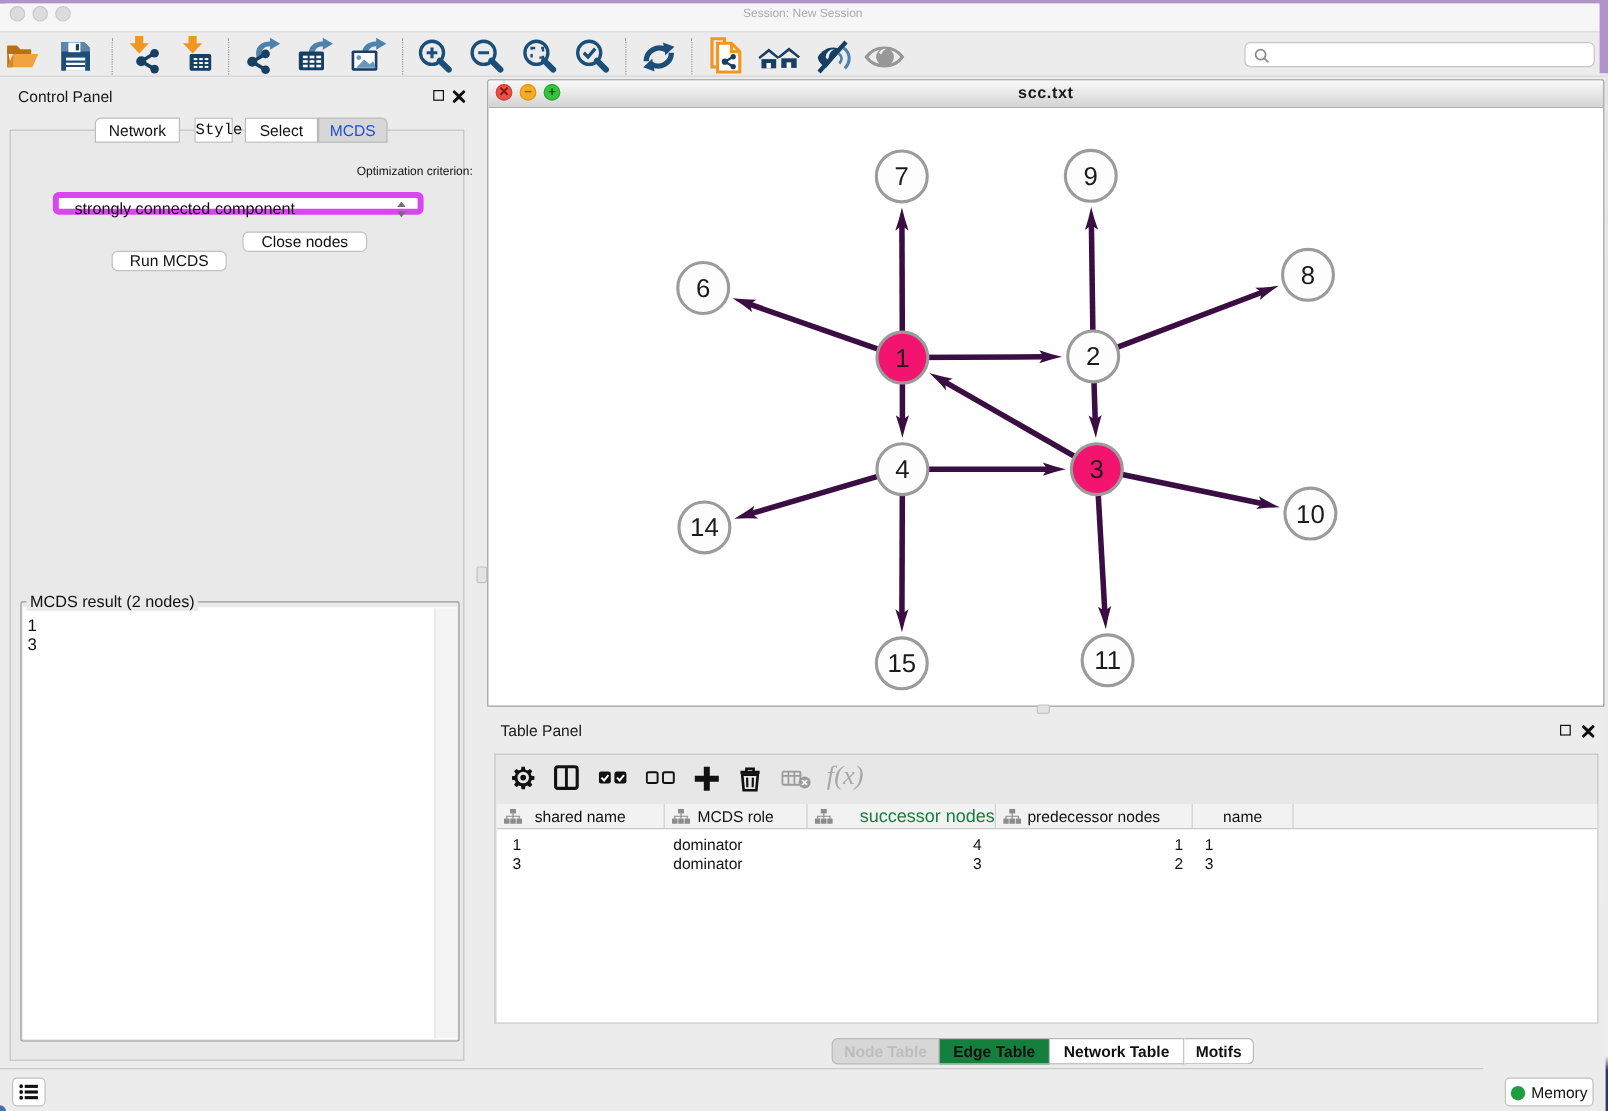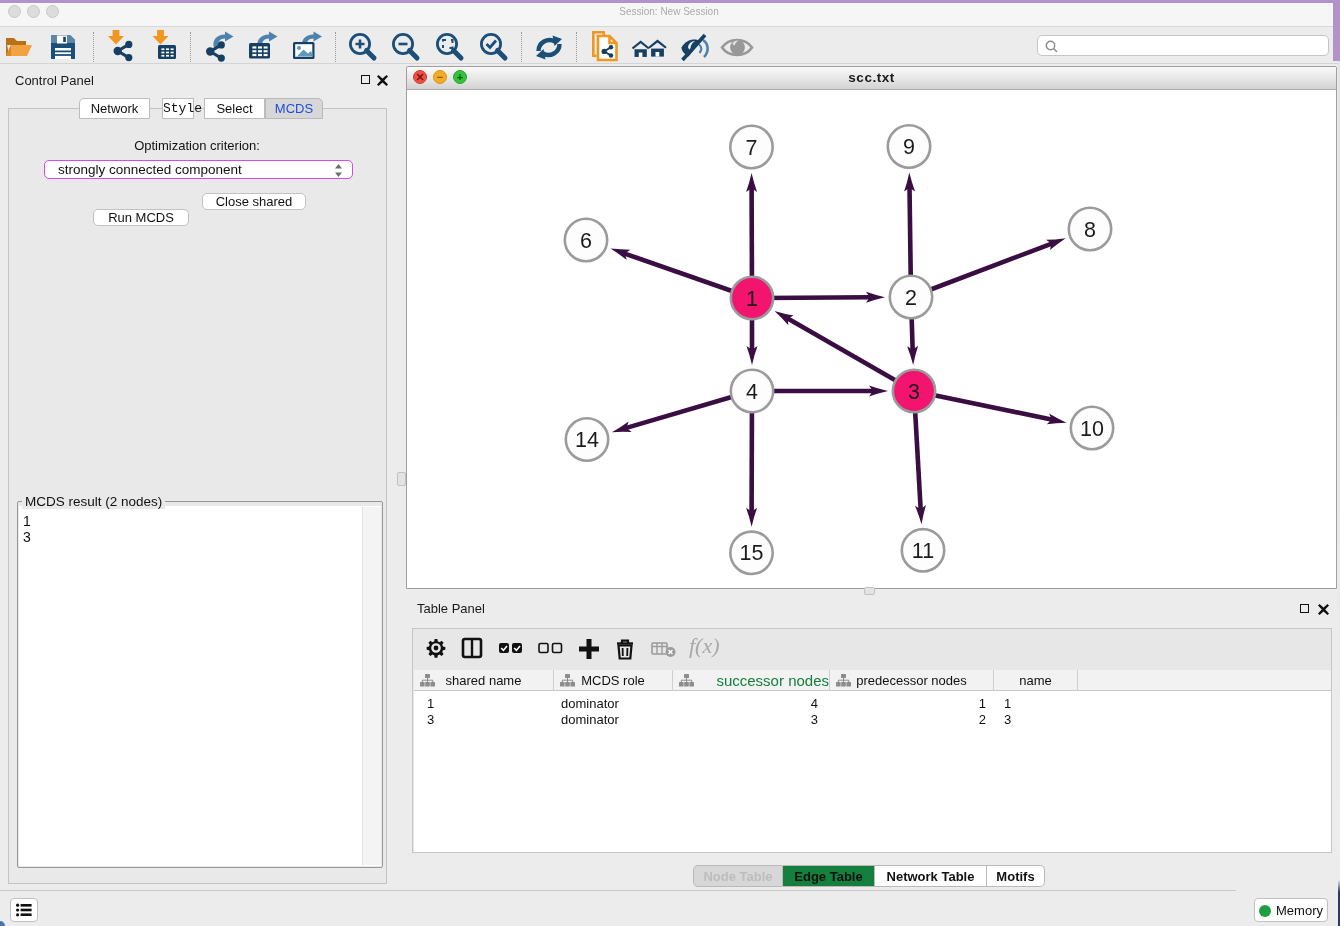--- a/index.html
+++ b/index.html
@@ -203,29 +203,29 @@
  <div class="ptitle" style="position:absolute;left:15px;top:8px">Control Panel</div>
  <div style="position:absolute;left:361px;top:10px;width:9px;height:9px;border:1.6px solid #111"></div>
  <svg style="position:absolute;left:377px;top:10px" width="11" height="11" viewBox="0 0 11 11">
         <path d="M1.5,0 L5.5,3.6 L9.5,0 L11,1.6 L7.2,5.5 L11,9.4 L9.5,11 L5.5,7.4 L1.5,11 L0,9.4 L3.8,5.5 L0,1.6 z" fill="#111"></path>
       </svg>
  <div style="position:absolute;left:8px;top:43px;width:379px;height:776px;background:#e9e9e9;border:1px solid #c3c3c3"></div>
  <div class="tab" style="left:79px;top:33px;width:71px;border-radius:5px 0 0 0;">Network</div>
       <div class="tab" style="left:162px;top:33px;width:32px;font-family:Liberation Mono, monospace;">Style</div>
       <div class="tab" style="left:204px;top:33px;width:61px;">Select</div>
       <div class="tab" style="left:265px;top:33px;width:58px;background:#d7d7d7;color:#1d4ed8;border-color:#b9b9b9;border-radius:0 5px 0 0">MCDS</div>
- <div style="position:absolute;left:0;top:73px;width:394px;text-align:center;font-size:13px;color:#111">Optimization criterion:</div>
- <div style="position:absolute;left:44px;top:95px;width:309px;height:19px;background:#fff;border:1px solid #d946ef;border-radius:5px;font-size:13.5px;color:#111;line-height:18px;padding-left:13px">strongly connected component
+ <div style="position:absolute;left:0;top:73px;width:394px;text-align:right;font-size:10px;color:#111">Optimization criterion:</div>
+ <div style="position:absolute;left:44px;top:95px;width:309px;height:19px;background:#fff;border:5px solid #d946ef;border-radius:5px;font-size:13.5px;color:#111;line-height:18px;padding-left:13px">strongly connected component
    <svg width="9" height="13" viewBox="0 0 9 13" style="position:absolute;right:9px;top:3px">
           <path d="M4.5,0 L8,4.6 H1 z" fill="#6e6e6e"></path>
           <path d="M4.5,13 L1,8.4 H8 z" fill="#6e6e6e"></path>
         </svg>
  </div>
  <div class="btn" style="position:absolute;left:93px;top:144px;width:96px;height:17px;line-height:16px;border-radius:5px">Run MCDS</div>
- <div class="btn" style="position:absolute;left:202px;top:128px;width:104px;height:17px;line-height:16px;border-radius:5px">Close shared</div>
+ <div class="btn" style="position:absolute;left:202px;top:128px;width:104px;height:17px;line-height:16px;border-radius:5px">Close nodes</div>
  <div style="position:absolute;left:17px;top:436px;width:366px;height:367px;border:1px solid #989898;border-radius:2px"></div>
  <div style="position:absolute;left:19px;top:441px;width:362px;height:360px;background:#fff"></div>
  <div style="position:absolute;left:362px;top:442px;width:19px;height:358px;background:#f4f4f4;border-left:1px solid #e2e2e2"></div>
  <div style="position:absolute;left:22px;top:429px;font-size:13.5px;color:#111;background:#e9e9e9;padding:0 3px">MCDS result (2 nodes)</div>
  <div style="position:absolute;left:23px;top:448px;font-size:14px;color:#111">1</div>
  <div style="position:absolute;left:23px;top:464px;font-size:14px;color:#111">3</div>
 </div>
  <div id="netwin">
  <div id="nettitle">
   <div class="mac" style="left:6px;background:#ed5044;border:1px solid #ce3e35;color:#7d1610">✕</div>

